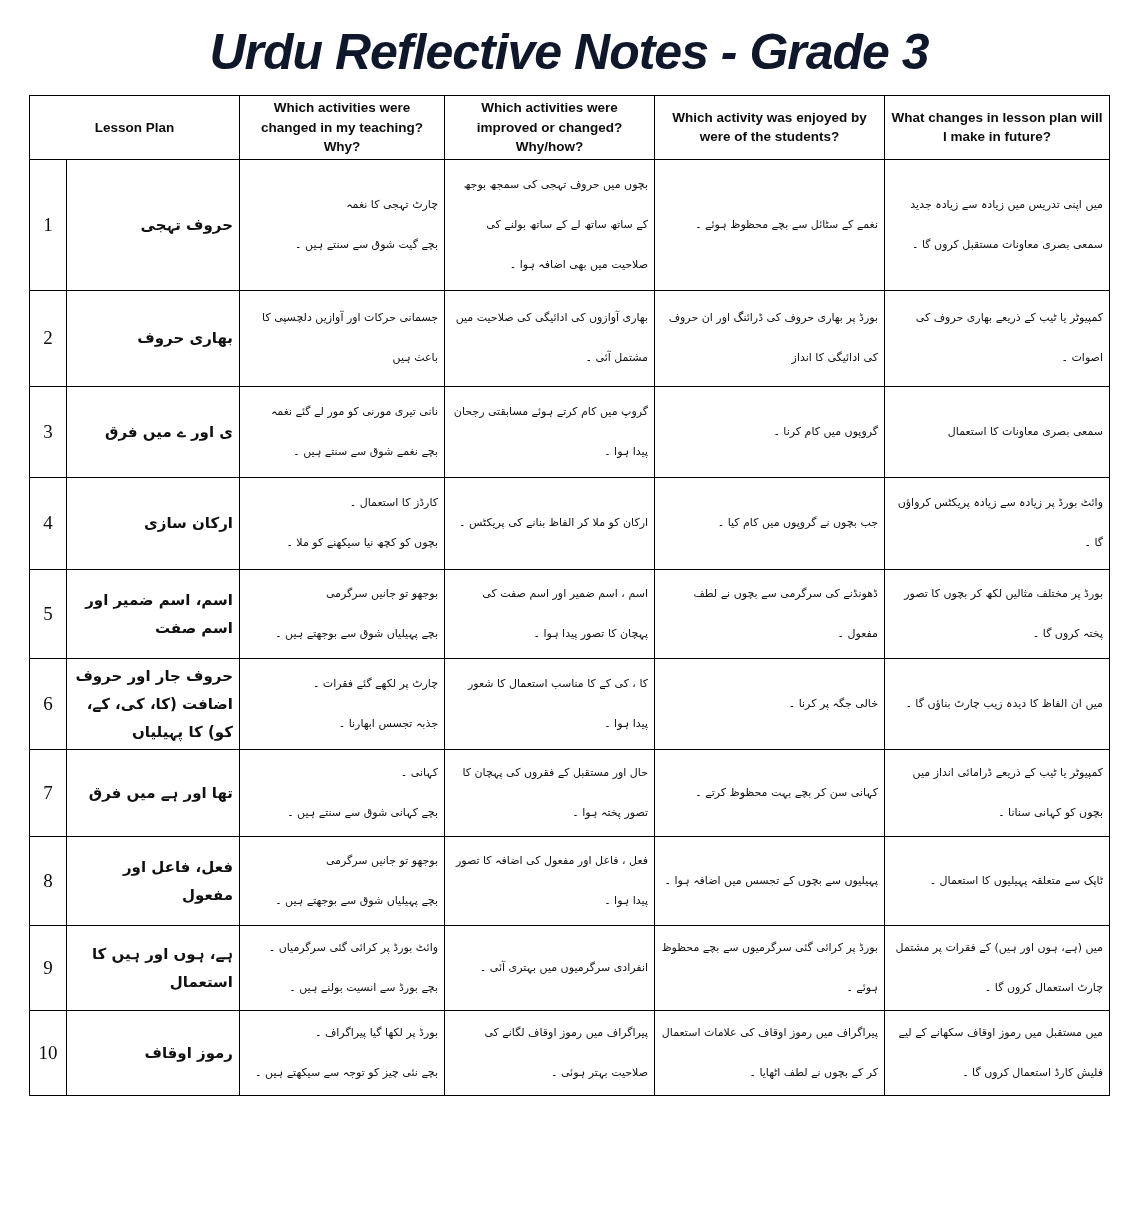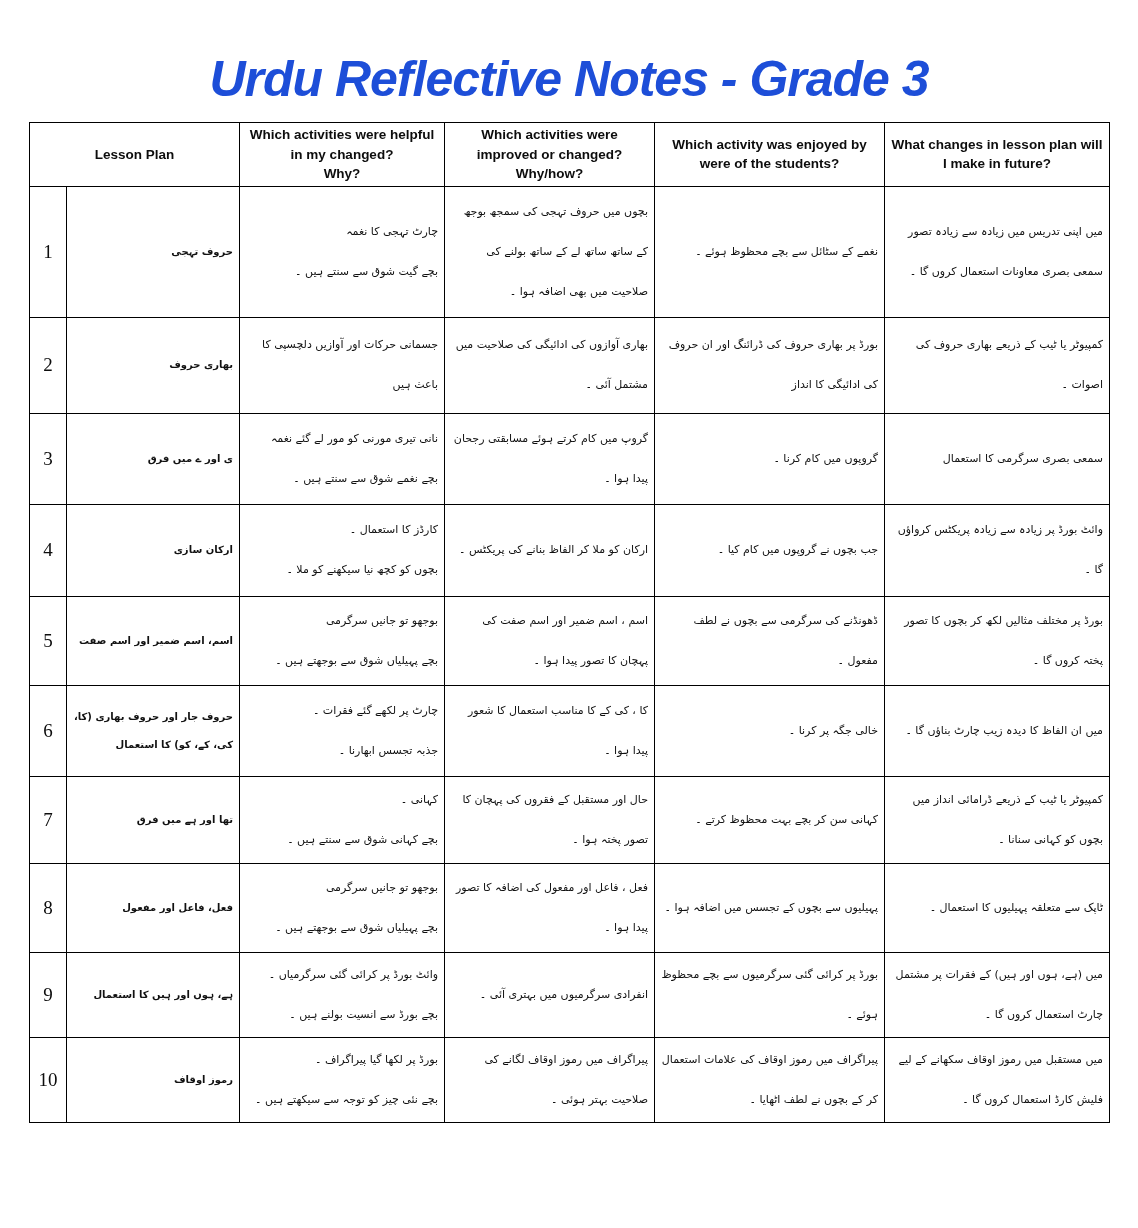--- a/index.html
+++ b/index.html
@@ -17,22 +17,22 @@
     width: 1138px;
     box-sizing: border-box;
   }
   .doc-title {
     text-align: center;
     font-family: "Liberation Sans", sans-serif;
     font-style: italic;
     font-weight: 600;
     font-size: 50px;
     letter-spacing: -1px;
-    margin: 50px 0 14px 0;
-    color: #1d4ed8;
+    margin: 23px 0 14px 0;
+    color: #0f172a;
   }
   table.grid {
     border-collapse: collapse;
     table-layout: fixed;
     margin-left: 29px;
     width: 1080px;
     background: #ffffff;
   }
   table.grid th, table.grid td {
     border: 1.5px solid #000000;
@@ -60,21 +60,21 @@
     direction: rtl;
     font-family: "DejaVu Sans", sans-serif;
     font-size: 11px;
     line-height: 40px;
     text-align: right;
     white-space: pre-line;
     color: #111111;
   }
   td.lesson-cell {
     font-weight: 700;
-    font-size: 10px;
+    font-size: 15px;
     line-height: 28px;
     text-align: right;
   }
   tbody tr { height: 90px; }
   tbody tr:nth-child(1)  { height: 131px; }
   tbody tr:nth-child(2)  { height: 96px; }
   tbody tr:nth-child(3)  { height: 91px; }
   tbody tr:nth-child(4)  { height: 92px; }
   tbody tr:nth-child(5)  { height: 89px; }
   tbody tr:nth-child(6)  { height: 91px; }
@@ -96,56 +96,56 @@
       <col style="width:37px">
       <col style="width:173px">
       <col style="width:205px">
       <col style="width:210px">
       <col style="width:230px">
       <col style="width:225px">
     </colgroup>
     <thead>
       <tr>
         <th colspan="2">Lesson Plan</th>
-        <th>Which activities were helpful in my changed?
+        <th>Which activities were changed in my teaching?
 Why?</th>
         <th>Which activities were improved or changed?
 Why/how?</th>
         <th>Which activity was enjoyed by were of the students?</th>
         <th>What changes in lesson plan will I make in future?</th>
       </tr>
     </thead>
     <tbody>
     <tr>
       <td class="num-cell">1</td>
       <td class="urdu lesson-cell">حروف تہجی</td>
       <td class="urdu">چارٹ تہجی کا نغمہ
 بچے گیت شوق سے سنتے ہیں ۔</td>
       <td class="urdu">بچوں میں حروف تہجی کی سمجھ بوجھ کے ساتھ ساتھ لے کے ساتھ بولنے کی صلاحیت میں بھی اضافہ ہوا ۔</td>
       <td class="urdu">نغمے کے سٹائل سے بچے محظوظ ہوئے ۔</td>
-      <td class="urdu">میں اپنی تدریس میں زیادہ سے زیادہ تصور سمعی بصری معاونات استعمال کروں گا ۔</td>
+      <td class="urdu">میں اپنی تدریس میں زیادہ سے زیادہ جدید سمعی بصری معاونات مستقبل کروں گا ۔</td>
     </tr>
 
     <tr>
       <td class="num-cell">2</td>
       <td class="urdu lesson-cell">بھاری حروف</td>
       <td class="urdu">جسمانی حرکات اور آوازیں دلچسپی کا باعث ہیں</td>
       <td class="urdu">بھاری آوازوں کی ادائیگی کی صلاحیت میں مشتمل آئی ۔</td>
       <td class="urdu">بورڈ پر بھاری حروف کی ڈرائنگ اور ان حروف کی ادائیگی کا انداز</td>
       <td class="urdu">کمپیوٹر یا ٹیب کے ذریعے بھاری حروف کی اصوات ۔</td>
     </tr>
 
     <tr>
       <td class="num-cell">3</td>
       <td class="urdu lesson-cell">ی اور ے میں فرق</td>
       <td class="urdu">نانی تیری مورنی کو مور لے گئے نغمہ
 بچے نغمے شوق سے سنتے ہیں ۔</td>
       <td class="urdu">گروپ میں کام کرتے ہوئے مسابقتی رجحان پیدا ہوا ۔</td>
       <td class="urdu">گروپوں میں کام کرنا ۔</td>
-      <td class="urdu">سمعی بصری سرگرمی کا استعمال</td>
+      <td class="urdu">سمعی بصری معاونات کا استعمال</td>
     </tr>
 
     <tr>
       <td class="num-cell">4</td>
       <td class="urdu lesson-cell">ارکان سازی</td>
       <td class="urdu">کارڈز کا استعمال ۔
 بچوں کو کچھ نیا سیکھنے کو ملا ۔</td>
       <td class="urdu">ارکان کو ملا کر الفاظ بنانے کی پریکٹس ۔</td>
       <td class="urdu">جب بچوں نے گروپوں میں کام کیا ۔</td>
       <td class="urdu">وائٹ بورڈ پر زیادہ سے زیادہ پریکٹس کرواؤں گا ۔</td>
@@ -156,21 +156,21 @@
       <td class="urdu lesson-cell">اسم، اسم ضمیر اور اسم صفت</td>
       <td class="urdu">بوجھو تو جانیں سرگرمی
 بچے پہیلیاں شوق سے بوجھتے ہیں ۔</td>
       <td class="urdu">اسم ، اسم ضمیر اور اسم صفت کی پہچان کا تصور پیدا ہوا ۔</td>
       <td class="urdu">ڈھونڈنے کی سرگرمی سے بچوں نے لطف مفعول ۔</td>
       <td class="urdu">بورڈ پر مختلف مثالیں لکھ کر بچوں کا تصور پختہ کروں گا ۔</td>
     </tr>
 
     <tr>
       <td class="num-cell">6</td>
-      <td class="urdu lesson-cell">حروف جار اور حروف بھاری (کا، کی، کے، کو) کا استعمال</td>
+      <td class="urdu lesson-cell">حروف جار اور حروف اضافت (کا، کی، کے، کو) کا پہیلیاں</td>
       <td class="urdu">چارٹ پر لکھے گئے فقرات ۔
 جذبہ تجسس ابھارنا ۔</td>
       <td class="urdu">کا ، کی کے کا مناسب استعمال کا شعور پیدا ہوا ۔</td>
       <td class="urdu">خالی جگہ پر کرنا ۔</td>
       <td class="urdu">میں ان الفاظ کا دیدہ زیب چارٹ بناؤں گا ۔</td>
     </tr>
 
     <tr>
       <td class="num-cell">7</td>
       <td class="urdu lesson-cell">تھا اور ہے میں فرق</td>

